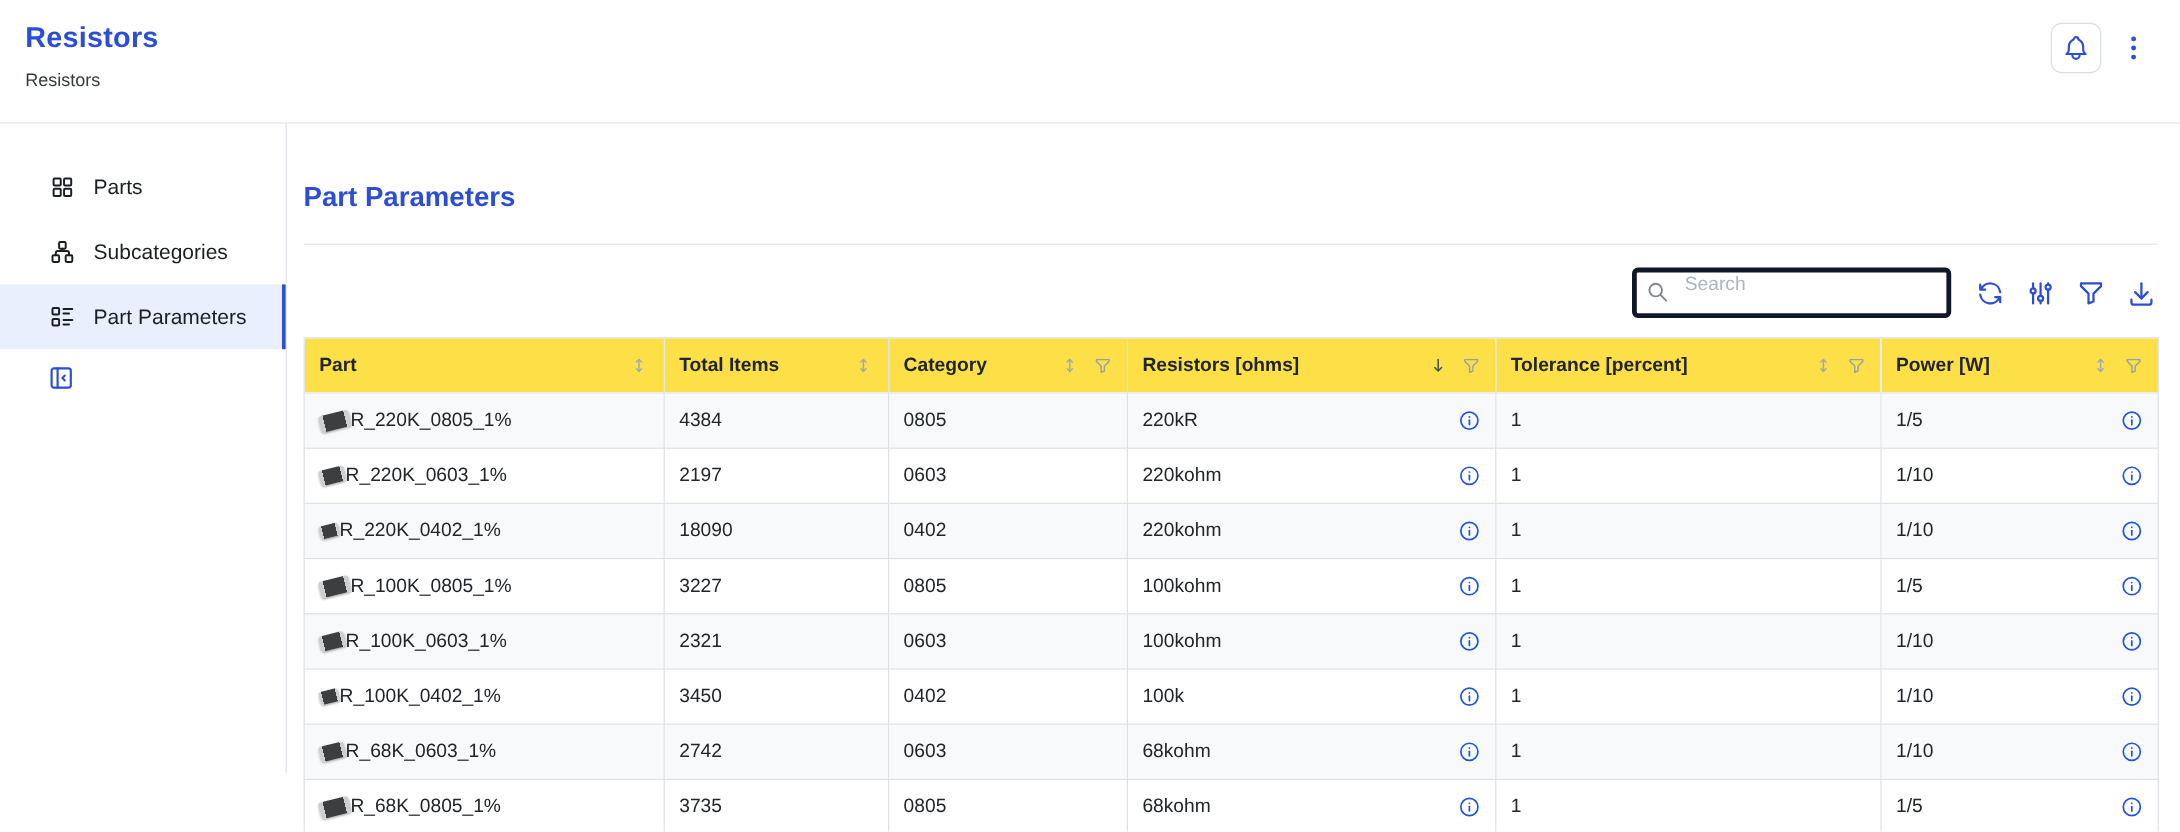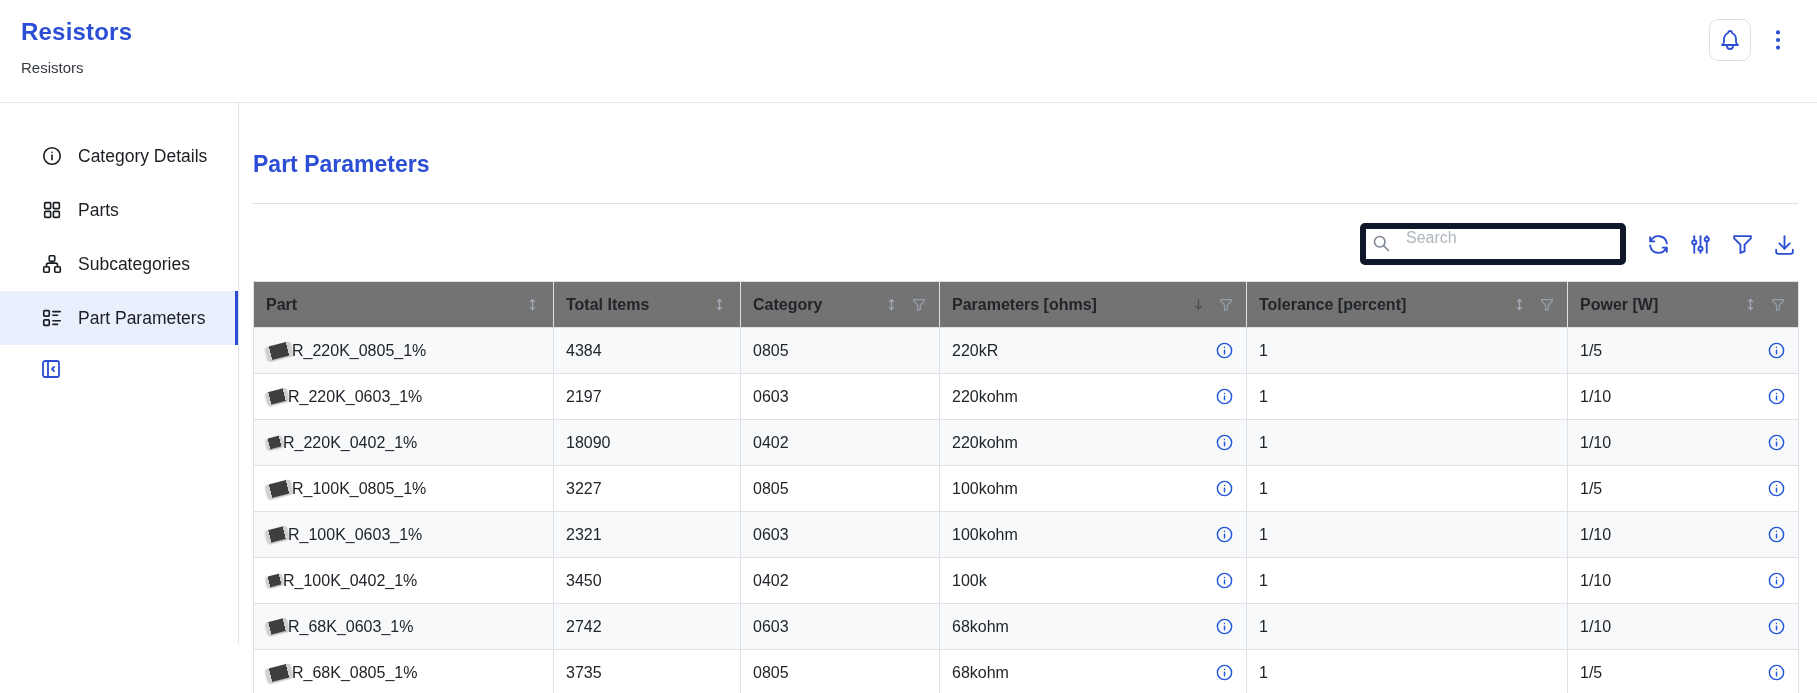--- a/index.html
+++ b/index.html
@@ -41,33 +41,33 @@
 
   .main { flex:1; padding:48px 19px 0 14px; min-width:0; }
   .main h2 { font-size:23px; font-weight:700; color:var(--accent); }
   .divider { border:none; border-top:1px solid var(--border); margin-top:25px; }
 
   
   .toolbar { margin-top:19px; height:42px; display:flex; align-items:center;
              justify-content:flex-end; gap:15px; }
   .search-box { position:relative; width:266px; height:42px; margin-right:4px; }
   .search-box svg { position:absolute; left:11px; top:10px; width:21px; height:21px; color:#7d8692; }
-  .search-box input { width:100%; height:100%; border:6px solid #0f172a; border-radius:5px;
+  .search-box input { width:100%; height:100%; border:4px solid #0f172a; border-radius:5px;
              padding:0 12px 12px 40px; font-size:16px; color:#0369a1; outline:none;
              font-family:"Liberation Sans", sans-serif; }
   .search-box input::placeholder { color:#adb5bd; }
   .tool-btn { border:none; background:none; color:var(--accent); width:27px; height:27px;
               display:flex; align-items:center; justify-content:center; cursor:pointer; }
   .tool-btn svg { width:25px; height:25px; }
 
   
   table { margin-top:16px; width:1545px; table-layout:fixed; border-collapse:collapse; }
   th, td { border:1px solid var(--border); height:46px; padding:0 12px;
            font-size:16px; text-align:left; vertical-align:middle; overflow:hidden; }
-  th { font-weight:700; background:#737373; }
+  th { font-weight:700; background:#fde047; }
   tbody tr:nth-child(odd) td { background:var(--stripe); }
   .th-wrap { display:flex; align-items:center; justify-content:space-between; gap:8px; }
   .th-icons { display:flex; align-items:center; gap:11px; }
   .sort-ic { color:#a2abb5; display:flex; } .sort-ic svg { width:17px; height:17px; }
   .sort-ic.active { color:#495057; }
   .filt-ic { color:#97a0aa; display:flex; } .filt-ic svg { width:16px; height:16px; }
   .cell-flex { display:flex; align-items:center; justify-content:space-between; }
   .part-inner { display:flex; align-items:center; }
   .chip { flex:0 0 auto; border-radius:3px; transform:rotate(-14deg);
           background:linear-gradient(90deg,#cfcfcf 0 16%, #3d3e40 16% 84%, #cfcfcf 84%);
@@ -99,28 +99,20 @@
             <circle cx="12" cy="19" r="1.9"></circle>
         </svg>
       </button>
     </div>
   </header>
 
   <div class="content">
 
     <nav class="sidebar">
       <div id="sidebar-items">
-          <div class="side-item">
-            <svg viewBox="0 0 24 24" fill="none" stroke="currentColor" stroke-width="1.8" stroke-linecap="round" stroke-linejoin="round">
-              <circle cx="12" cy="12" r="9"></circle>
-              <path d="M12 11v5"></path>
-              <path d="M11.95 8h.1"></path>
-            </svg>
-            <span>Category Details</span>
-          </div>
           <div class="side-item">
             <svg viewBox="0 0 24 24" fill="none" stroke="currentColor" stroke-width="1.8" stroke-linecap="round" stroke-linejoin="round">
               <rect x="4" y="4" width="6.5" height="6.5" rx="1"></rect>
               <rect x="13.5" y="4" width="6.5" height="6.5" rx="1"></rect>
               <rect x="4" y="13.5" width="6.5" height="6.5" rx="1"></rect>
               <rect x="13.5" y="13.5" width="6.5" height="6.5" rx="1"></rect>
             </svg>
             <span>Parts</span>
           </div>
           <div class="side-item">
@@ -254,21 +246,21 @@
                     <span class="filt-ic">
                       <svg viewBox="0 0 24 24" fill="none" stroke="currentColor" stroke-width="1.8" stroke-linecap="round" stroke-linejoin="round">
                         <path d="M4 4h16v2.2l-6 6v6.3l-4 1.5v-7.8l-6-6z"></path>
                       </svg>
                     </span>
                   </span>
                 </div>
               </th>
               <th>
                 <div class="th-wrap">
-                  <span>Parameters [ohms]</span>
+                  <span>Resistors [ohms]</span>
                   <span class="th-icons">
                     <span class="sort-ic active">
                       <svg viewBox="0 0 24 24" fill="none" stroke="currentColor" stroke-width="1.8" stroke-linecap="round" stroke-linejoin="round">
                         <path d="M12 5v13"></path>
                         <path d="M8 14.5l4 4 4-4"></path>
                       </svg>
                     </span>
                     <span class="filt-ic">
                       <svg viewBox="0 0 24 24" fill="none" stroke="currentColor" stroke-width="1.8" stroke-linecap="round" stroke-linejoin="round">
                         <path d="M4 4h16v2.2l-6 6v6.3l-4 1.5v-7.8l-6-6z"></path>

